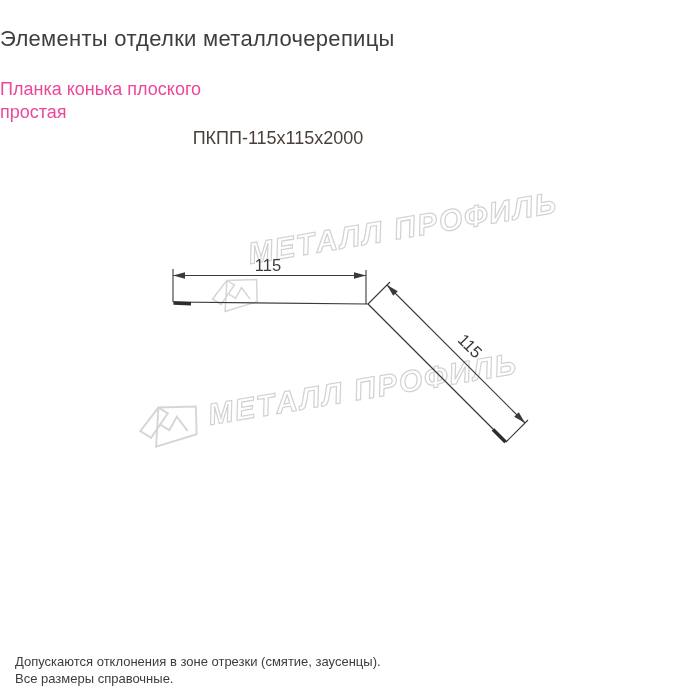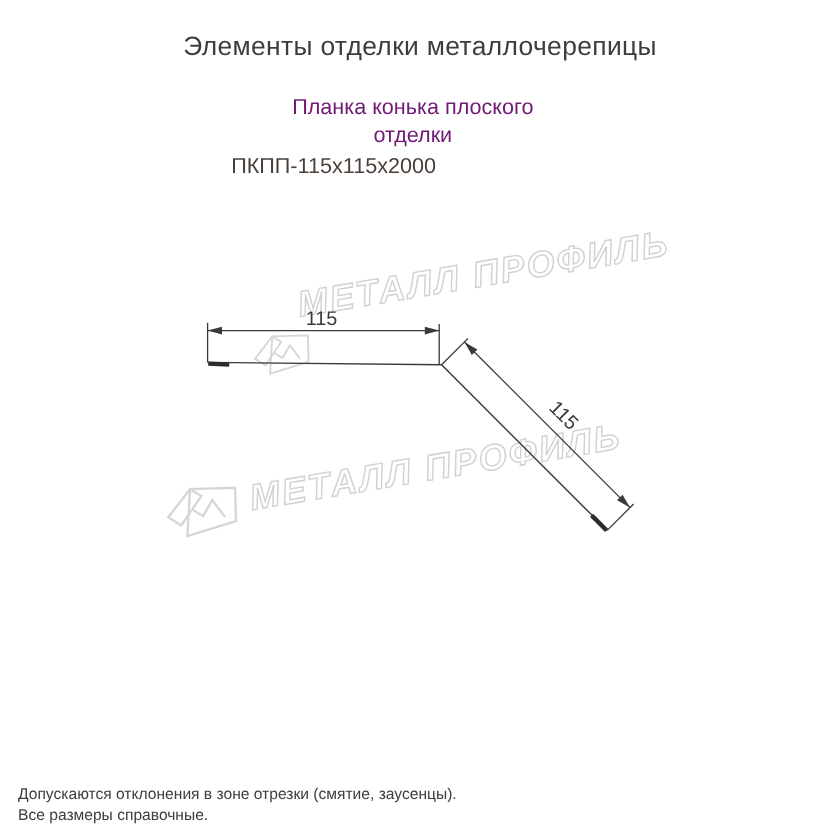--- a/index.html
+++ b/index.html
@@ -6,30 +6,29 @@
   body{
     width:700px;height:700px;
     background:#ffffff;
     font-family:"Liberation Sans",sans-serif;
     position:relative;
     overflow:hidden;
   }
   .page{position:absolute;inset:0;}
   .title{
     position:absolute;top:26px;left:0;width:700px;
-    text-align:center;
     font-size:22px;line-height:26px;font-weight:400;
     color:#3d3d3d;letter-spacing:.3px;
     margin:0;
   }
   .product-name{
     position:absolute;top:78px;left:0;width:688px;
-    text-align:center;
+    text-align:left;
     font-size:18px;line-height:23px;font-weight:400;
-    color:#701a75;
+    color:#ec4899;
   }
   .sku{
     position:absolute;top:127px;left:0;width:556px;
     text-align:center;
     font-size:18px;line-height:22px;font-weight:400;
     color:#4a3f39;
   }
   .diagram{
     position:absolute;left:0;top:0;width:700px;height:700px;
   }
@@ -56,21 +55,21 @@
 </style>
 </head>
 <body>
 
 <div class="page">
 
   <h1 class="title">Элементы отделки металлочерепицы</h1>
 
   <div class="product-name">
     <div>Планка конька плоского</div>
-    <div>отделки</div>
+    <div>простая</div>
   </div>
 
   <div class="sku">ПКПП-115х115х2000</div>
 
   <svg class="diagram" viewBox="0 0 700 700" xmlns="http://www.w3.org/2000/svg">
 
     <g>
       <g class="wm-logo" transform="translate(206,276) rotate(-9) scale(0.95)">
         <path d="M3 25 L21 8 L28 14 L11 32 Z"></path>
         <path d="M21 8 L52 12 L49 35 L14 40 Z"></path>

